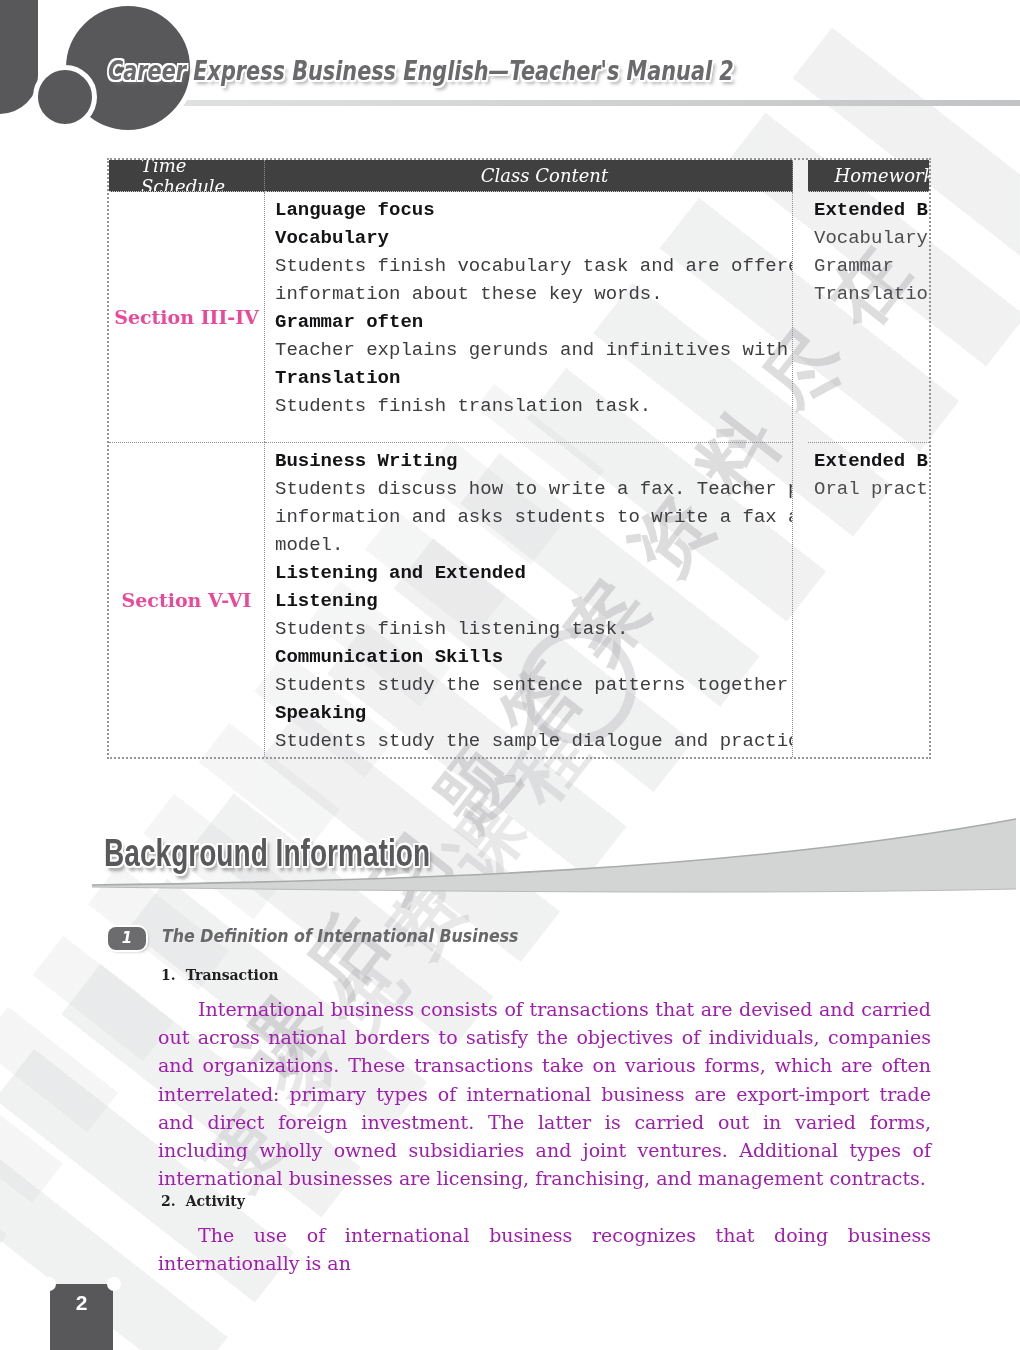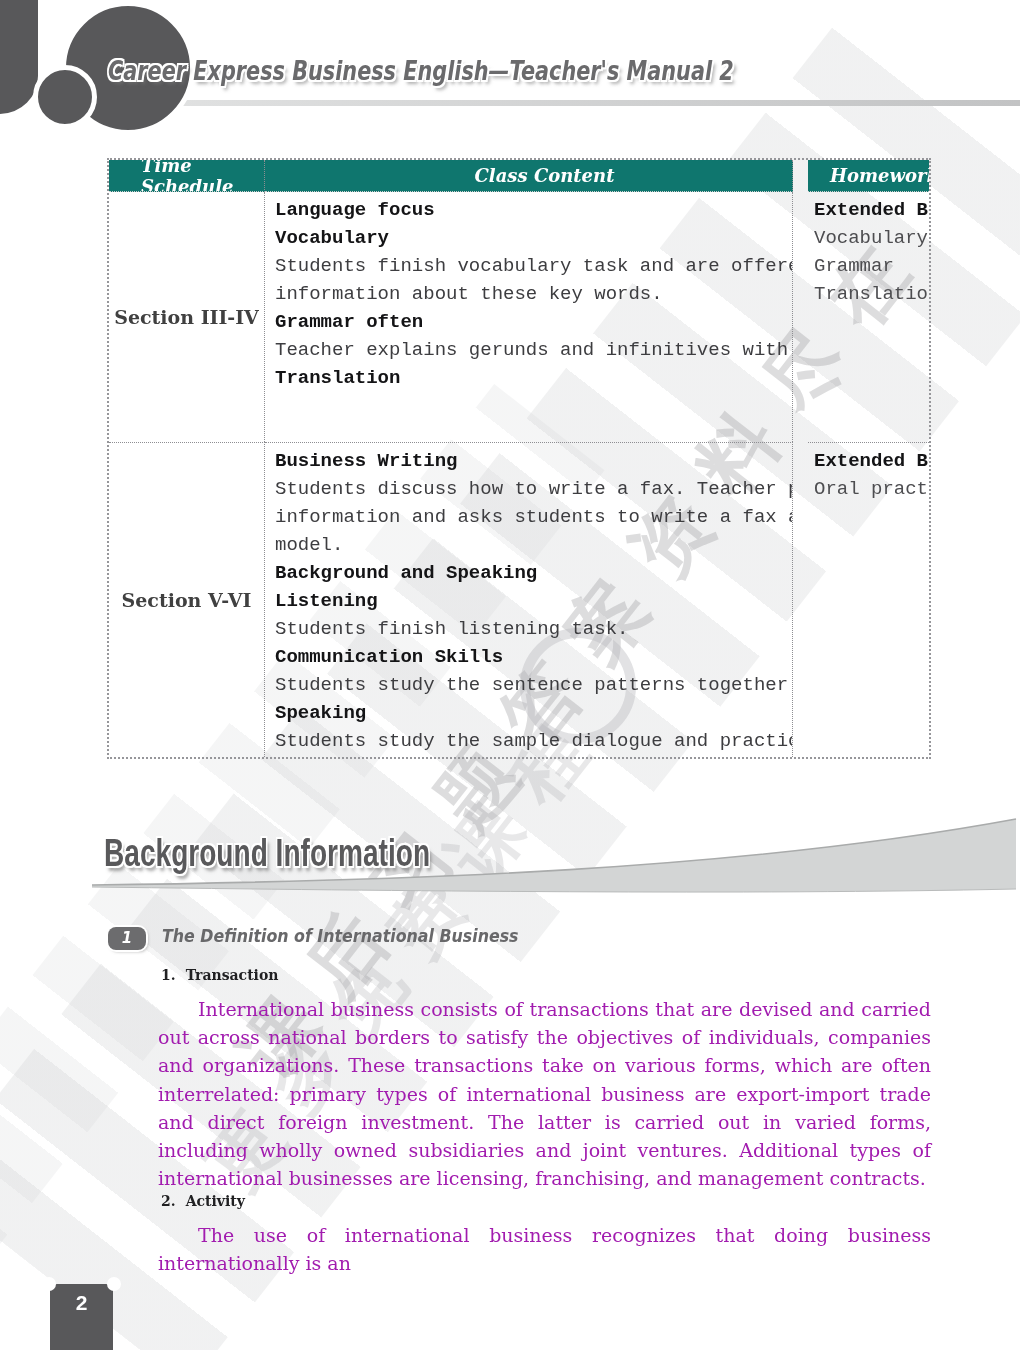--- a/index.html
+++ b/index.html
@@ -43,26 +43,26 @@
     text-shadow:-2px -2px 0 #fff, 2px -2px 0 #fff, -2px 2px 0 #fff, 2px 2px 0 #fff,
       0 -2px 0 #fff, 0 2px 0 #fff, -2px 0 0 #fff, 2px 0 0 #fff, 4px 4px 4px rgba(120,120,120,.6); }
 
   
   .sched-table { position:absolute; left:107px; top:158px; width:824px;
     border:2px dotted #96969a; display:grid;
     grid-template-columns:156px 528px 136px; grid-template-rows:32px 250px 315px;
     background:transparent; }
   .cell { border-right:1px dotted #8e8e92; overflow:hidden; }
   .cell.last { border-right:none;margin-left:15px; }
-  .th { background:#0f766e; color:#ffffff; font-style:italic; font-weight:bold;
+  .th { background:#404040; color:#ffffff; font-style:italic; font-weight:normal;
     font-size:18px; display:flex; align-items:center; justify-content:center;
     border-bottom:1px dotted #cfcfcf;padding-left:32px; }
   .row2 { border-top:1px dotted #8e8e92; }
   .time-cell { display:flex; align-items:center; justify-content:center;
-    font-weight:bold; font-size:19px; color:#404040; }
+    font-weight:bold; font-size:19px; color:#ec4899; }
   .content-cell { padding:4px 6px 0 10px; }
   .hw-cell { padding:4px 2px 0 6px; }
   .tline { font-size:19px; line-height:28px; color:#3d3d40; white-space:nowrap;font-family:Liberation Mono, monospace; }
   .tline.b { font-weight:bold; color:#141416; }
   .hw-cell .tline { color:#4d4d50; }
   .hw-cell .tline.b { color:#141416; }
 
   
   .swoosh { position:absolute; left:90px; top:812px; width:930px; height:88px; }
   .bg-heading { position:absolute; left:104px; top:831px;
@@ -130,35 +130,36 @@
 
       <div class="cell time-cell">Section III-IV</div>
       <div class="cell content-cell">
           <div class="tline b">Language focus</div>
           <div class="tline b">Vocabulary</div>
           <div class="tline">Students finish vocabulary task and are offered some more</div>
           <div class="tline">information about these key words.</div>
           <div class="tline b">Grammar often</div>
           <div class="tline">Teacher explains gerunds and infinitives with some</div>
           <div class="tline b">Translation</div>
+          <div class="tline">Students finish translation task.</div>
         </div>
       <div class="cell hw-cell last">
           <div class="tline b">Extended Book</div>
           <div class="tline">Vocabulary</div>
           <div class="tline">Grammar</div>
           <div class="tline">Translation</div>
         </div>
 
       <div class="cell time-cell row2">Section V-VI</div>
       <div class="cell content-cell row2">
           <div class="tline b">Business Writing</div>
           <div class="tline">Students discuss how to write a fax. Teacher provides more</div>
           <div class="tline">information and asks students to write a fax according to the</div>
           <div class="tline">model.</div>
-          <div class="tline b">Background and Speaking</div>
+          <div class="tline b">Listening and Extended</div>
           <div class="tline b">Listening</div>
           <div class="tline">Students finish listening task.</div>
           <div class="tline b">Communication Skills</div>
           <div class="tline">Students study the sentence patterns together.</div>
           <div class="tline b">Speaking</div>
           <div class="tline">Students study the sample dialogue and practice it.</div>
         </div>
       <div class="cell hw-cell last row2">
           <div class="tline b">Extended Book</div>
           <div class="tline">Oral practice</div>

